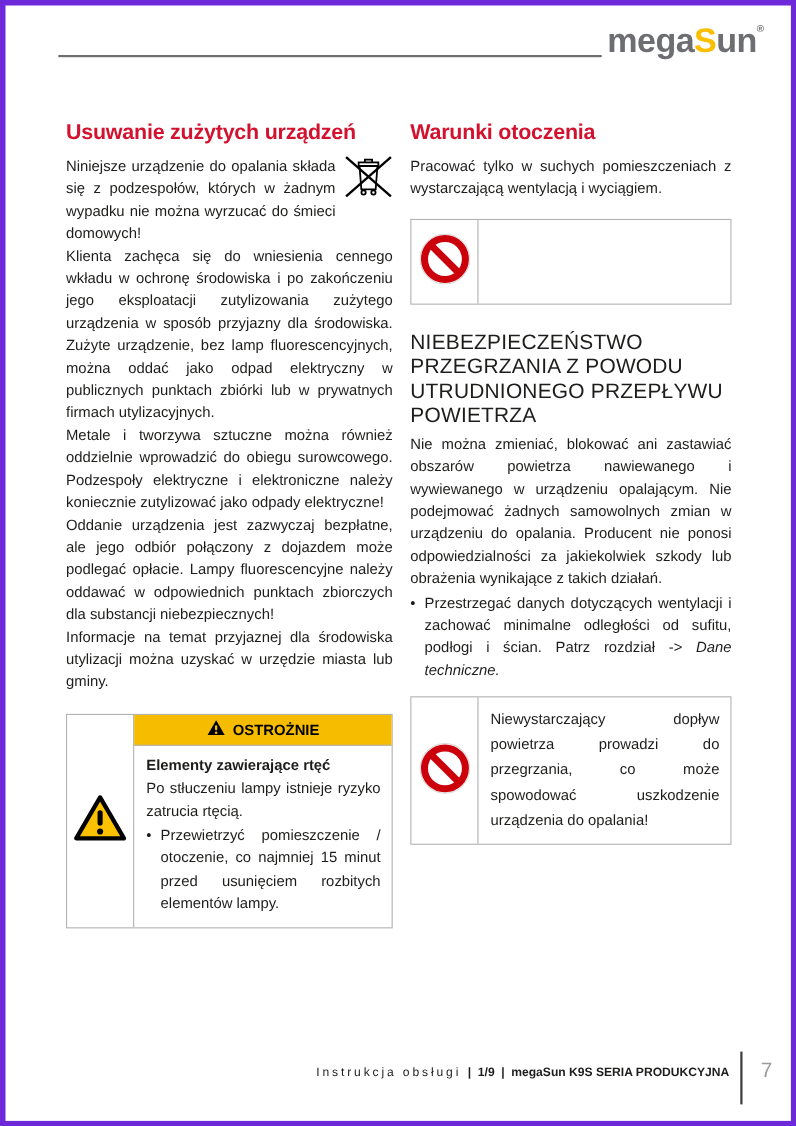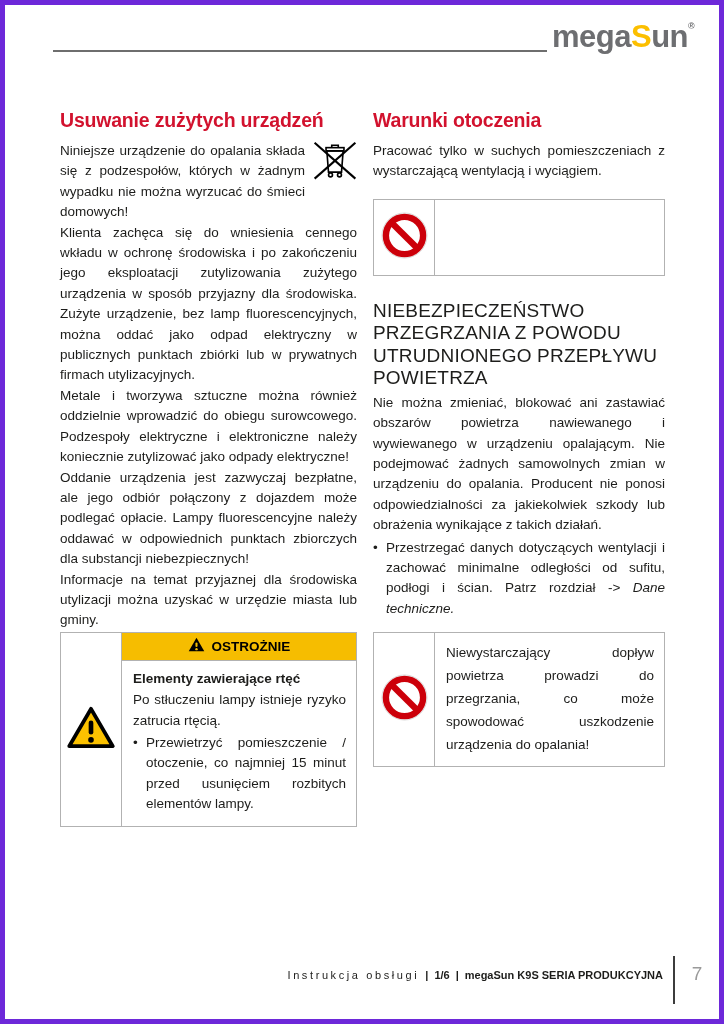--- a/index.html
+++ b/index.html
@@ -33,21 +33,21 @@
     margin:0 0 9px 0;
     font-size:19.5px;font-weight:bold;color:#d2122e;
     letter-spacing:-0.2px;
   }
   .body-text{font-size:13.5px;line-height:20.4px;text-align:justify;margin:0;}
   
   .weee-float{float:right;width:44px;margin:0 0 4px 8px;text-align:center;}
   .weee-bar{width:36px;height:9px;background:#000;margin:1px auto 0 auto;}
   
   .caution-box{
-    display:flex;margin-top:1px;
+    display:flex;margin-top:18px;
     border:1px solid #b2b2b2;background:#fff;
   }
   .caution-left{
     width:60px;flex:none;border-right:1px solid #b2b2b2;
     display:flex;align-items:center;justify-content:center;
   }
   .caution-right{flex:1;min-width:0;}
   .caution-header{
     background:#f6bd00;border-bottom:1px solid #b2b2b2;
     height:27px;display:flex;align-items:center;justify-content:center;gap:7px;
@@ -202,21 +202,21 @@
         </span>
       </div>
       <div class="warn-right">Niewystarczający dopływ powietrza prowadzi do przegrzania, co może spowodować uszkodzenie urządzenia do opalania!</div>
     </div>
   </div>
 
   <div class="footer">
     <div class="footer-text">
       <span class="footer-label">Instrukcja obsługi</span>
       <span class="footer-bold">|</span>
-      <span class="footer-bold">1/6</span>
+      <span class="footer-bold">1/9</span>
       <span class="footer-bold">|</span>
       <span class="footer-bold">megaSun K9S SERIA PRODUKCYJNA</span>
     </div>
     <div class="footer-divider"></div>
     <div class="page-number">7</div>
   </div>
 
 </div>
 
 </body></html>

